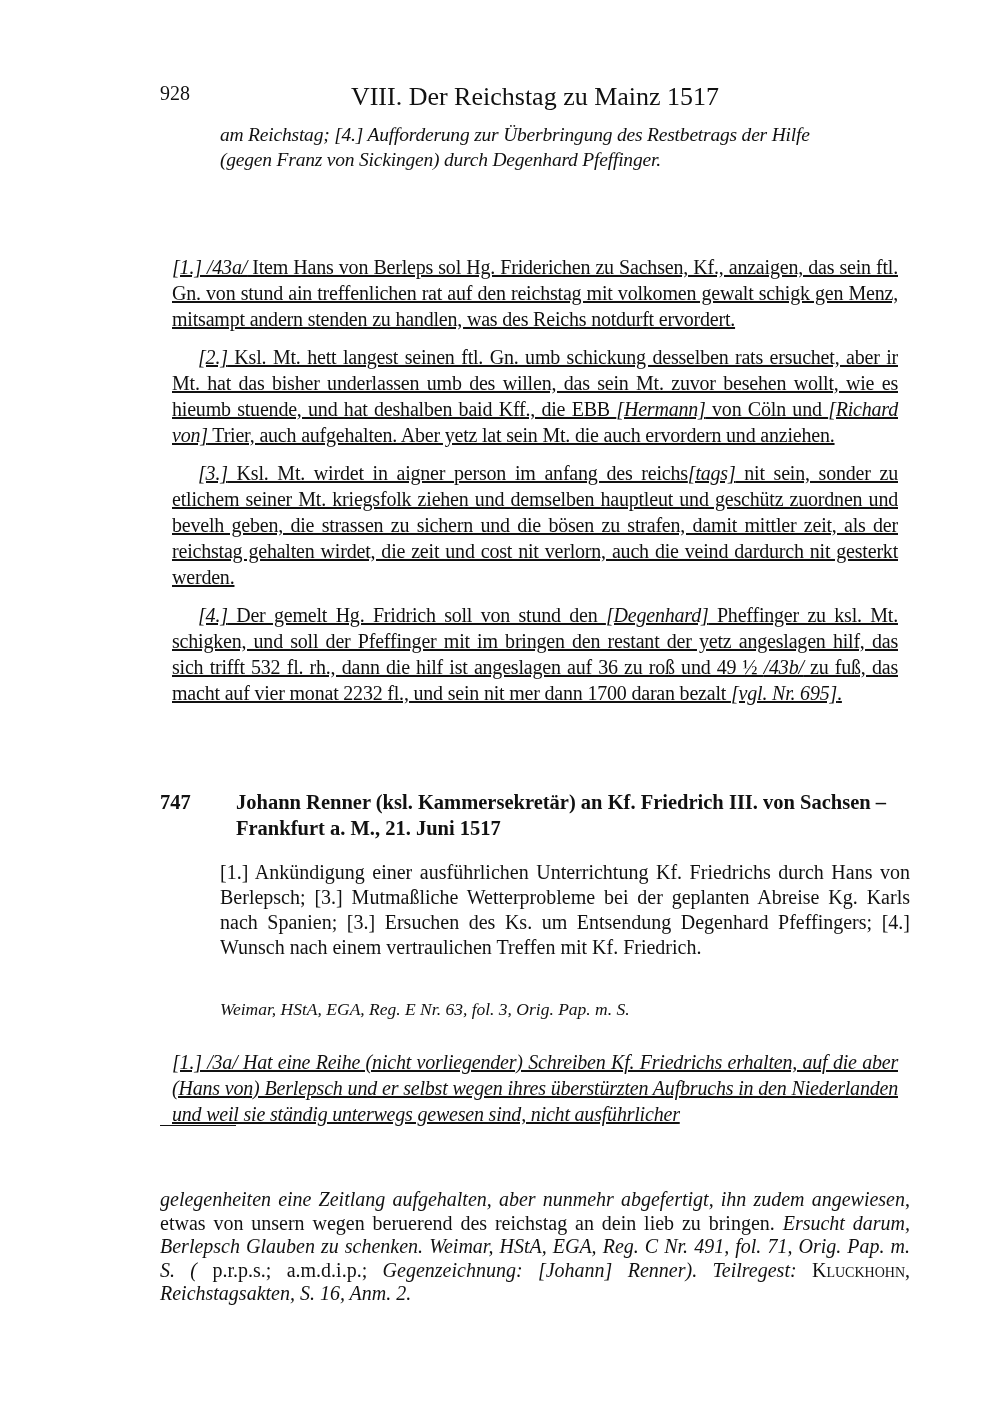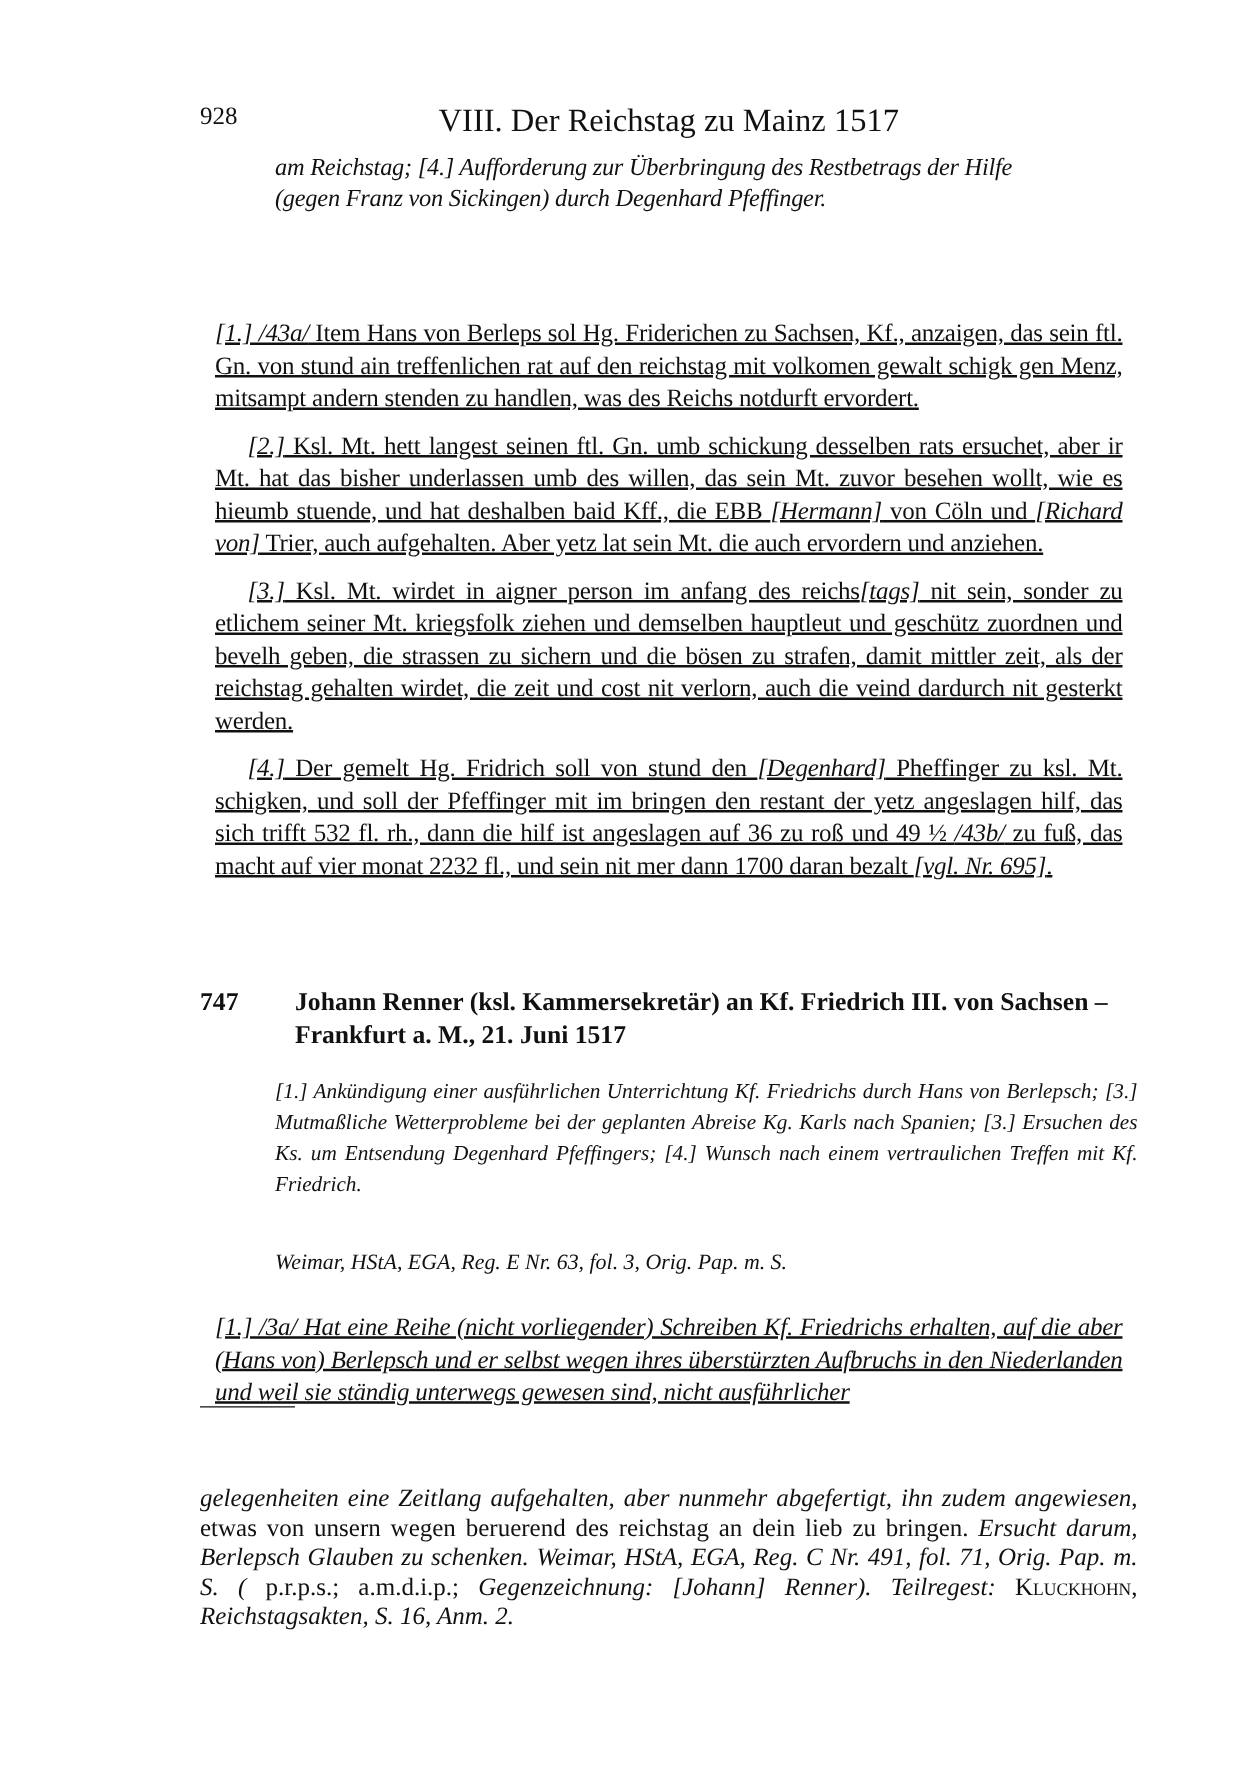--- a/index.html
+++ b/index.html
@@ -13,21 +13,21 @@
     .regest-first { top: 122px; }
     .source-first { top: 179px; font-size: 17.5px; line-height: 24px; }
     .body { position: absolute; left: 0; width: 750px; font-size: 20px; line-height: 26px; text-align: justify; letter-spacing: -0.2px; }
     .body p { margin: 12px; text-decoration: underline; }
     .body p.indent { text-indent: 26px; }
     .i { font-style: italic; }
     .body1 { top: 242px; }
     .entry-head { position: absolute; top: 789px; left: 0; width: 750px; font-size: 20.5px; line-height: 26px; font-weight: bold; }
     .entry-num { position: absolute; left: 0; top: 0; }
     .entry-title { position: absolute; left: 76px; top: 0; width: 690px; }
-    .regest2 { position: absolute; top: 860px; left: 60px; width: 690px; font-style: italic; font-size: 17px; line-height: 25px; text-align: justify; }
+    .regest2 { position: absolute; top: 860px; left: 60px; width: 690px; font-size: 20px; line-height: 25px; text-align: justify; }
     .source2 { position: absolute; top: 999px; left: 60px; width: 690px; font-style: italic; font-size: 17.5px; }
     .body2 { top: 1037px; font-style: italic; }
     .fn-rule { position: absolute; top: 1125px; left: 0; width: 76px; height: 1px; background: #111; }
     .footnote { position: absolute; top: 1188px; left: 0; width: 750px; font-size: 20px; line-height: 23.5px; text-align: justify; }
     .sc { font-variant: small-caps; font-style: normal; }
   </style>
 </head>
 <body>
 
 <div class="page">

